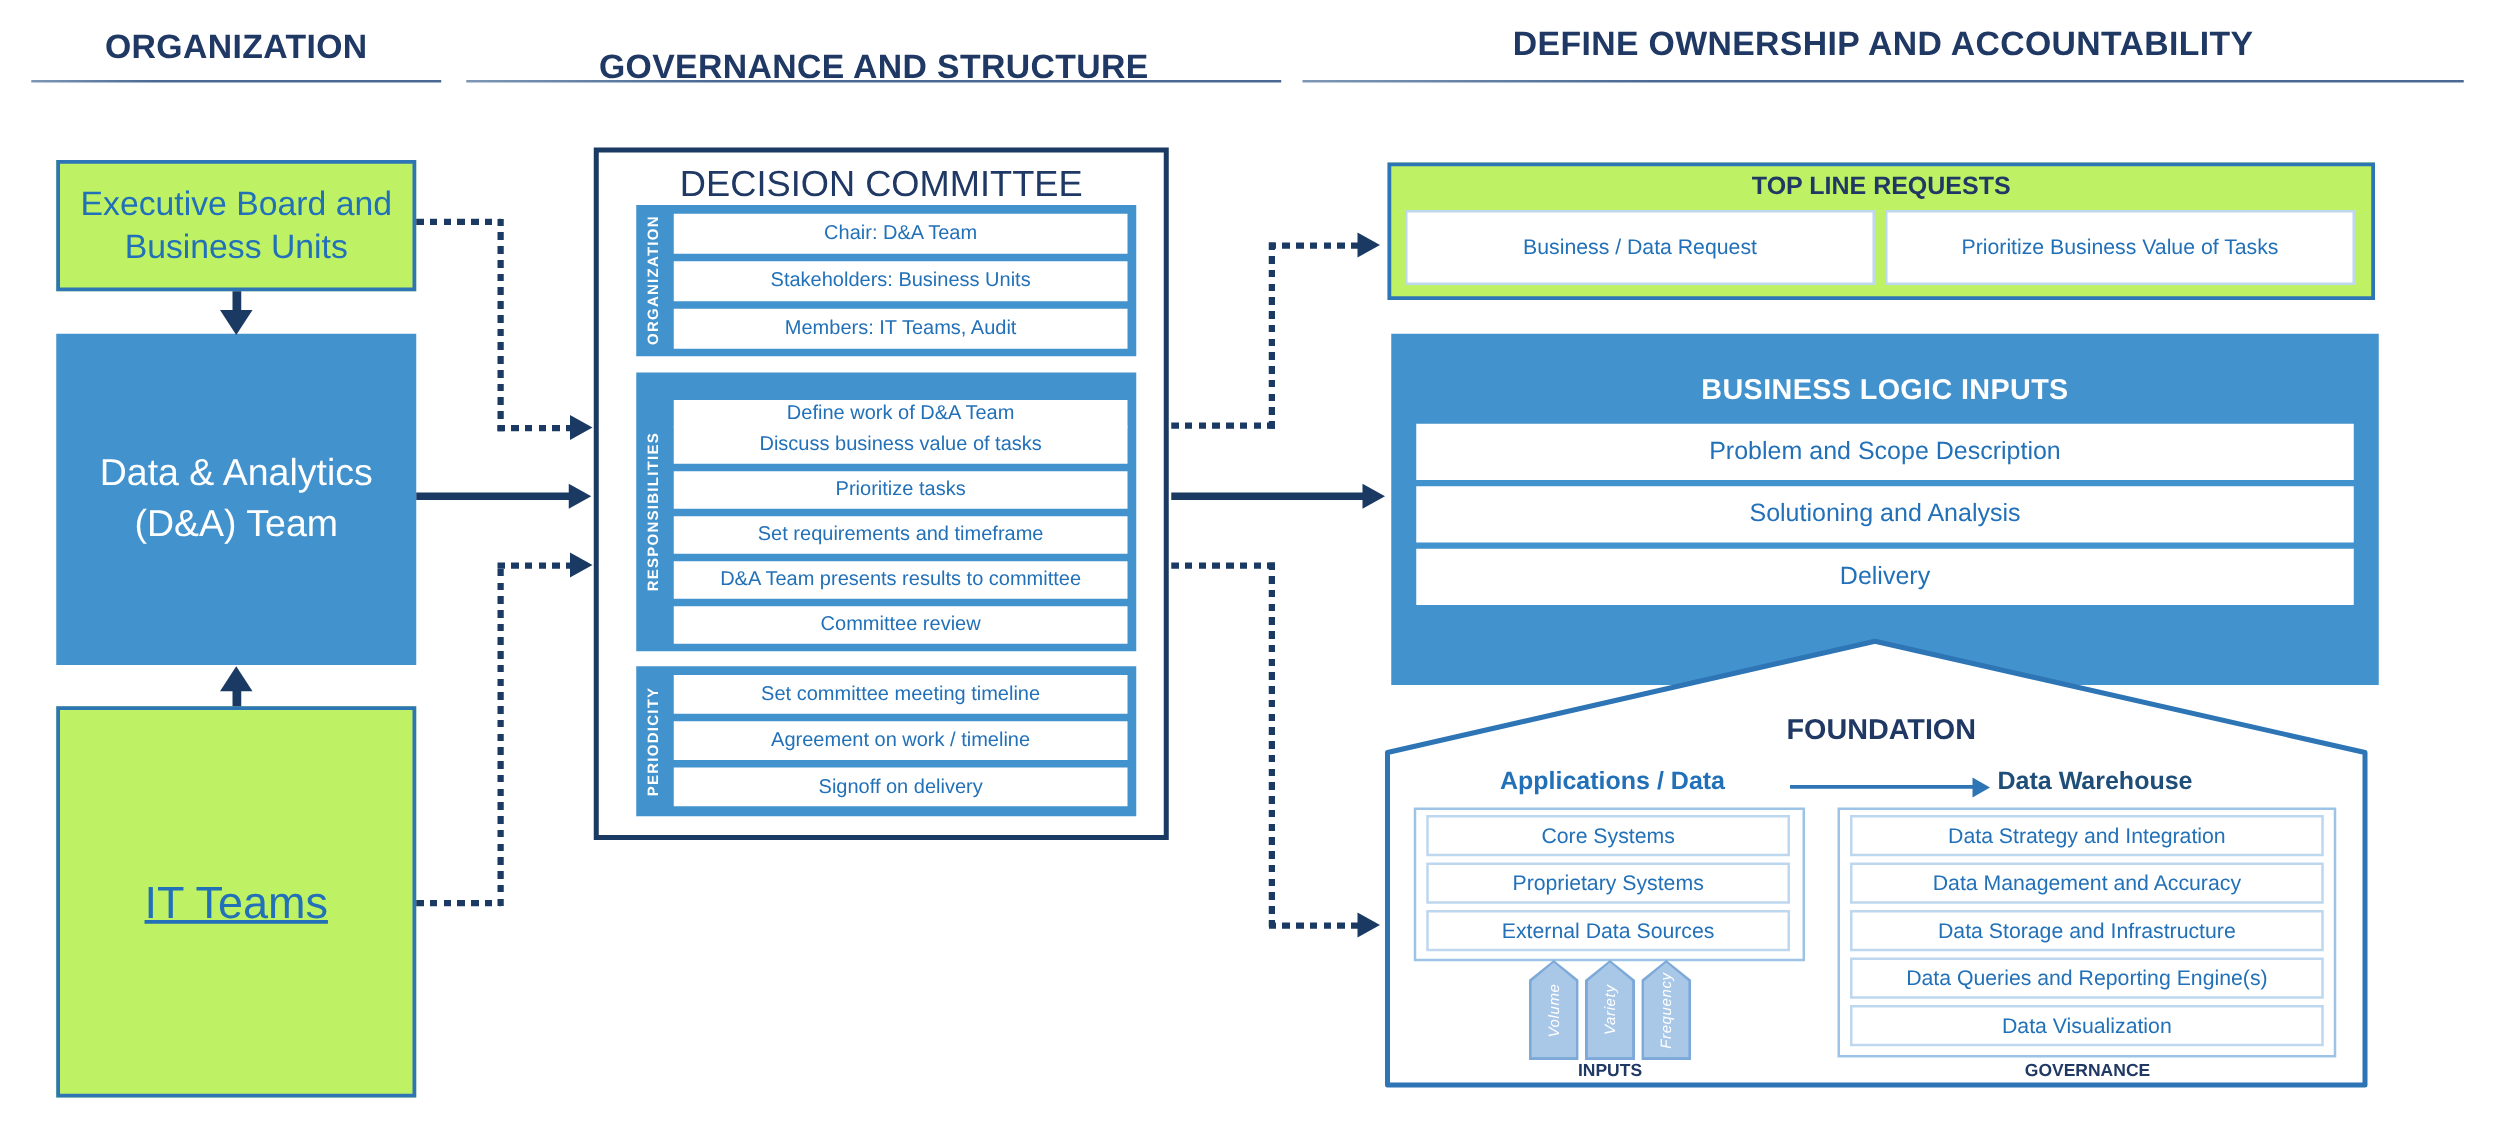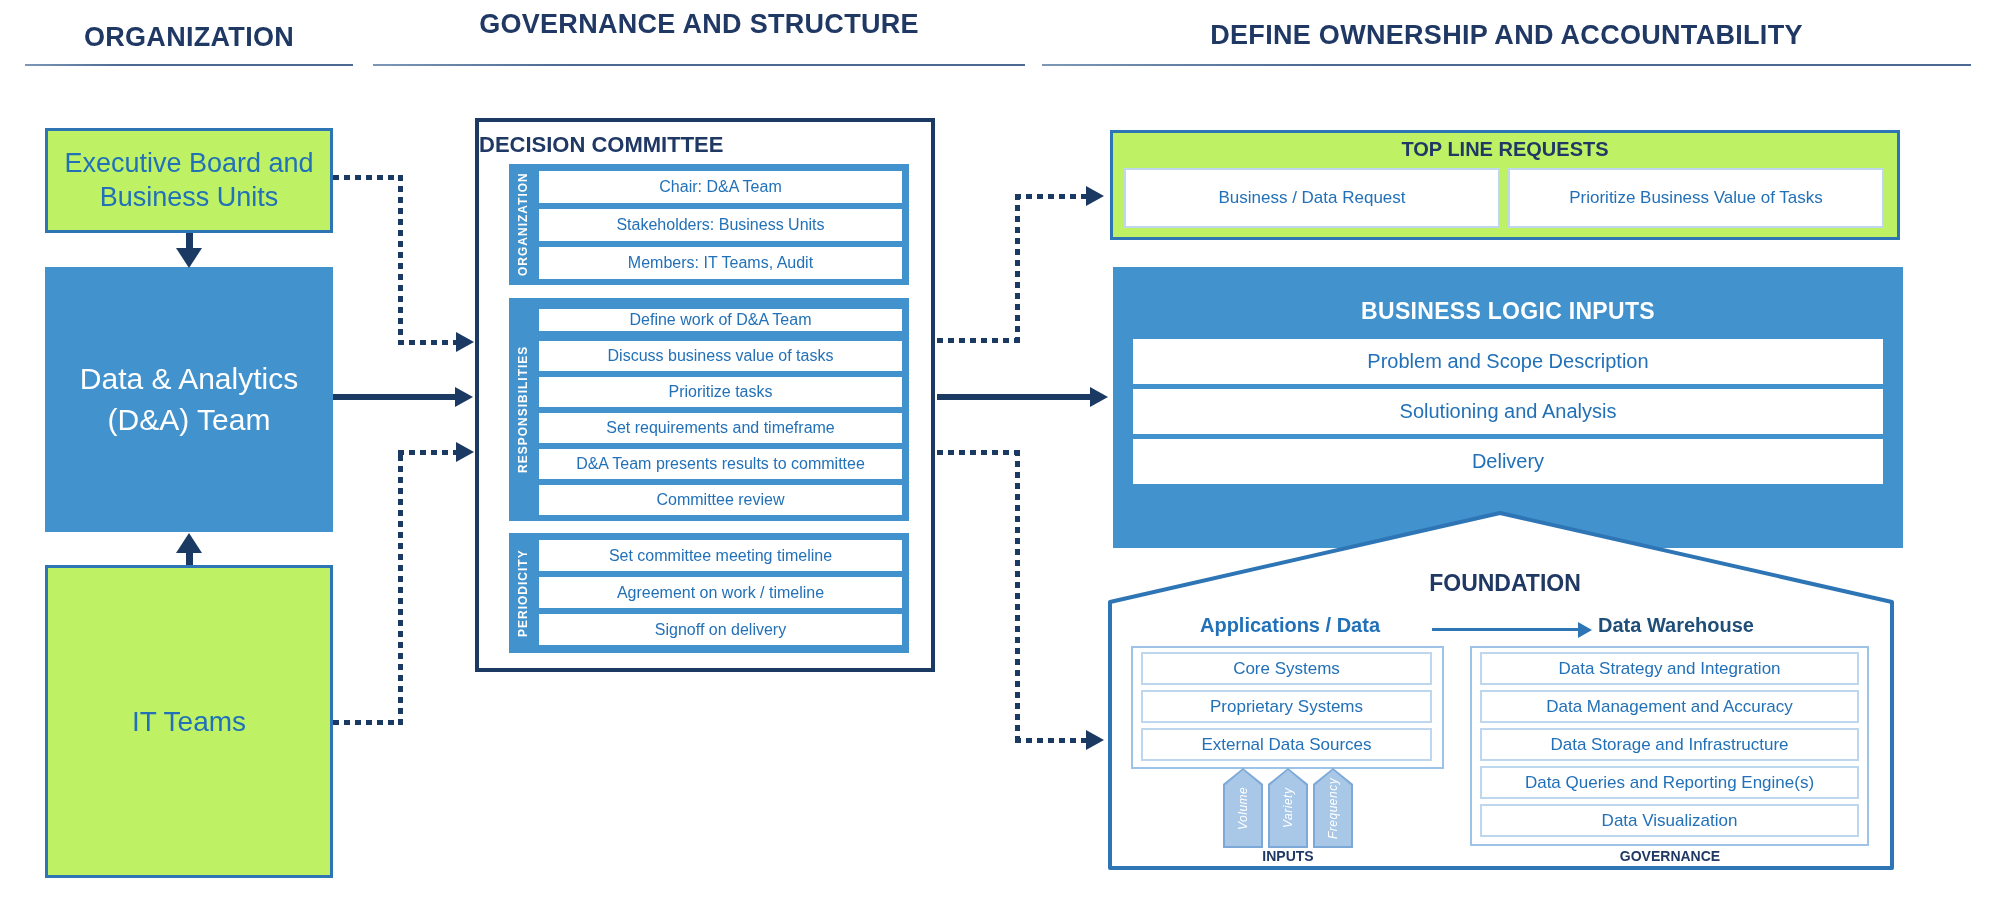--- a/index.html
+++ b/index.html
@@ -19,21 +19,21 @@
           font-family:"Liberation Sans",sans-serif;}
   .abs{position:absolute;}
   .hdr{position:absolute;font-weight:bold;color:var(--hdr);font-size:27px;text-align:center;letter-spacing:.3px;}
   .rule{position:absolute;height:2px;background:linear-gradient(to right,#7e97b5,var(--rule) 30%,var(--rule));}
   .wbox{position:absolute;background:#bef264;border:3px solid var(--accent);box-sizing:border-box;
         display:flex;align-items:center;justify-content:center;text-align:center;color:var(--txt);}
   .bbox{position:absolute;background:var(--fill);display:flex;align-items:center;justify-content:center;
         text-align:center;color:#fff;}
   
   .dc{position:absolute;background:#fff;border:4px solid var(--navy);box-sizing:border-box;}
-  .dc-title{position:absolute;width:100%;text-align:left;font-weight:bold;color:var(--hdr);font-size:22px;}
+  .dc-title{position:absolute;width:100%;text-align:center;font-weight:normal;color:var(--hdr);font-size:29px;}
   .grp{position:absolute;background:var(--fill);}
   .grp-label{position:absolute;left:0;top:0;bottom:0;width:27px;display:flex;align-items:center;justify-content:center;
              color:#fff;font-weight:bold;font-size:12px;letter-spacing:1px;
              writing-mode:vertical-rl;transform:rotate(180deg);}
   .grp-row{position:absolute;left:30px;right:7px;background:#fff;display:flex;align-items:center;justify-content:center;
            color:var(--txt);font-size:16px;text-align:center;}
   
   .dot-h{position:absolute;height:5px;background-image:repeating-linear-gradient(90deg,var(--navy) 0 6px,transparent 6px 11px);}
   .dot-v{position:absolute;width:5px;background-image:repeating-linear-gradient(180deg,var(--navy) 0 6px,transparent 6px 11px);}
   .sol-h{position:absolute;height:6px;background:var(--navy);}
@@ -57,35 +57,35 @@
   .flabel{position:absolute;font-weight:bold;color:var(--hdr);text-align:center;}
 </style>
 </head>
 <body>
 
 <div id="canvas">
 
   <div class="hdr" style="left:25px;top:22px;width:328px;">ORGANIZATION</div>
   <div class="rule" style="left:25px;top:64px;width:328px;"></div>
 
-  <div class="hdr" style="left:373px;top:9px;width:652px;">GOVERNANCE AND STRUCTURE</div>
+  <div class="hdr" style="left:373px;top:38px;width:652px;">GOVERNANCE AND STRUCTURE</div>
   <div class="rule" style="left:373px;top:64px;width:652px;"></div>
 
   <div class="hdr" style="left:1042px;top:20px;width:929px;">DEFINE OWNERSHIP AND ACCOUNTABILITY</div>
   <div class="rule" style="left:1042px;top:64px;width:929px;"></div>
 
   <div class="wbox" style="left:45px;top:128px;width:288px;height:105px;font-size:27px;line-height:1.25;">
     <span>Executive Board and Business Units</span>
   </div>
 
   <div class="bbox" style="left:45px;top:267px;width:288px;height:265px;font-size:30px;line-height:1.35;padding:0 14px;box-sizing:border-box;">
     <span>Data &amp; Analytics (D&amp;A) Team</span>
   </div>
 
-  <div class="wbox" style="left:45px;top:565px;width:288px;height:313px;font-size:28px;">
+  <div class="wbox" style="left:45px;top:565px;width:288px;height:313px;font-size:36px;text-decoration:underline;">
     <span>IT Teams</span>
   </div>
 
   <div class="sol-v" style="left:186px;top:233px;height:18px;"></div>
   <div class="head-d" style="left:176px;top:248px;"></div>
 
   <div class="head-u" style="left:176px;top:533px;"></div>
   <div class="sol-v" style="left:186px;top:551px;height:14px;"></div>
 
   <div class="dot-h" style="left:333px;top:175px;width:68px;"></div>
@@ -106,21 +106,21 @@
 
     <div class="grp" style="left:30px;top:42px;width:400px;height:121px;">
       <div class="grp-label">ORGANIZATION</div>
       <div class="grp-row" style="top:7px;height:32px;">Chair: D&amp;A Team</div>
       <div class="grp-row" style="top:45px;height:32px;">Stakeholders: Business Units</div>
       <div class="grp-row" style="top:83px;height:32px;">Members: IT Teams, Audit</div>
     </div>
 
     <div class="grp" style="left:30px;top:176px;width:400px;height:223px;">
       <div class="grp-label">RESPONSIBILITIES</div>
-      <div class="grp-row" style="top:11px;height:22px;">Define work of D&amp;A Team</div>
+      <div class="grp-row" style="top:22px;height:22px;">Define work of D&amp;A Team</div>
       <div class="grp-row" style="top:43px;height:30px;">Discuss business value of tasks</div>
       <div class="grp-row" style="top:79px;height:30px;">Prioritize tasks</div>
       <div class="grp-row" style="top:115px;height:30px;">Set requirements and timeframe</div>
       <div class="grp-row" style="top:151px;height:30px;">D&amp;A Team presents results to committee</div>
       <div class="grp-row" style="top:187px;height:30px;">Committee review</div>
     </div>
 
     <div class="grp" style="left:30px;top:411px;width:400px;height:120px;">
       <div class="grp-label">PERIODICITY</div>
       <div class="grp-row" style="top:7px;height:31px;">Set committee meeting timeline</div>

